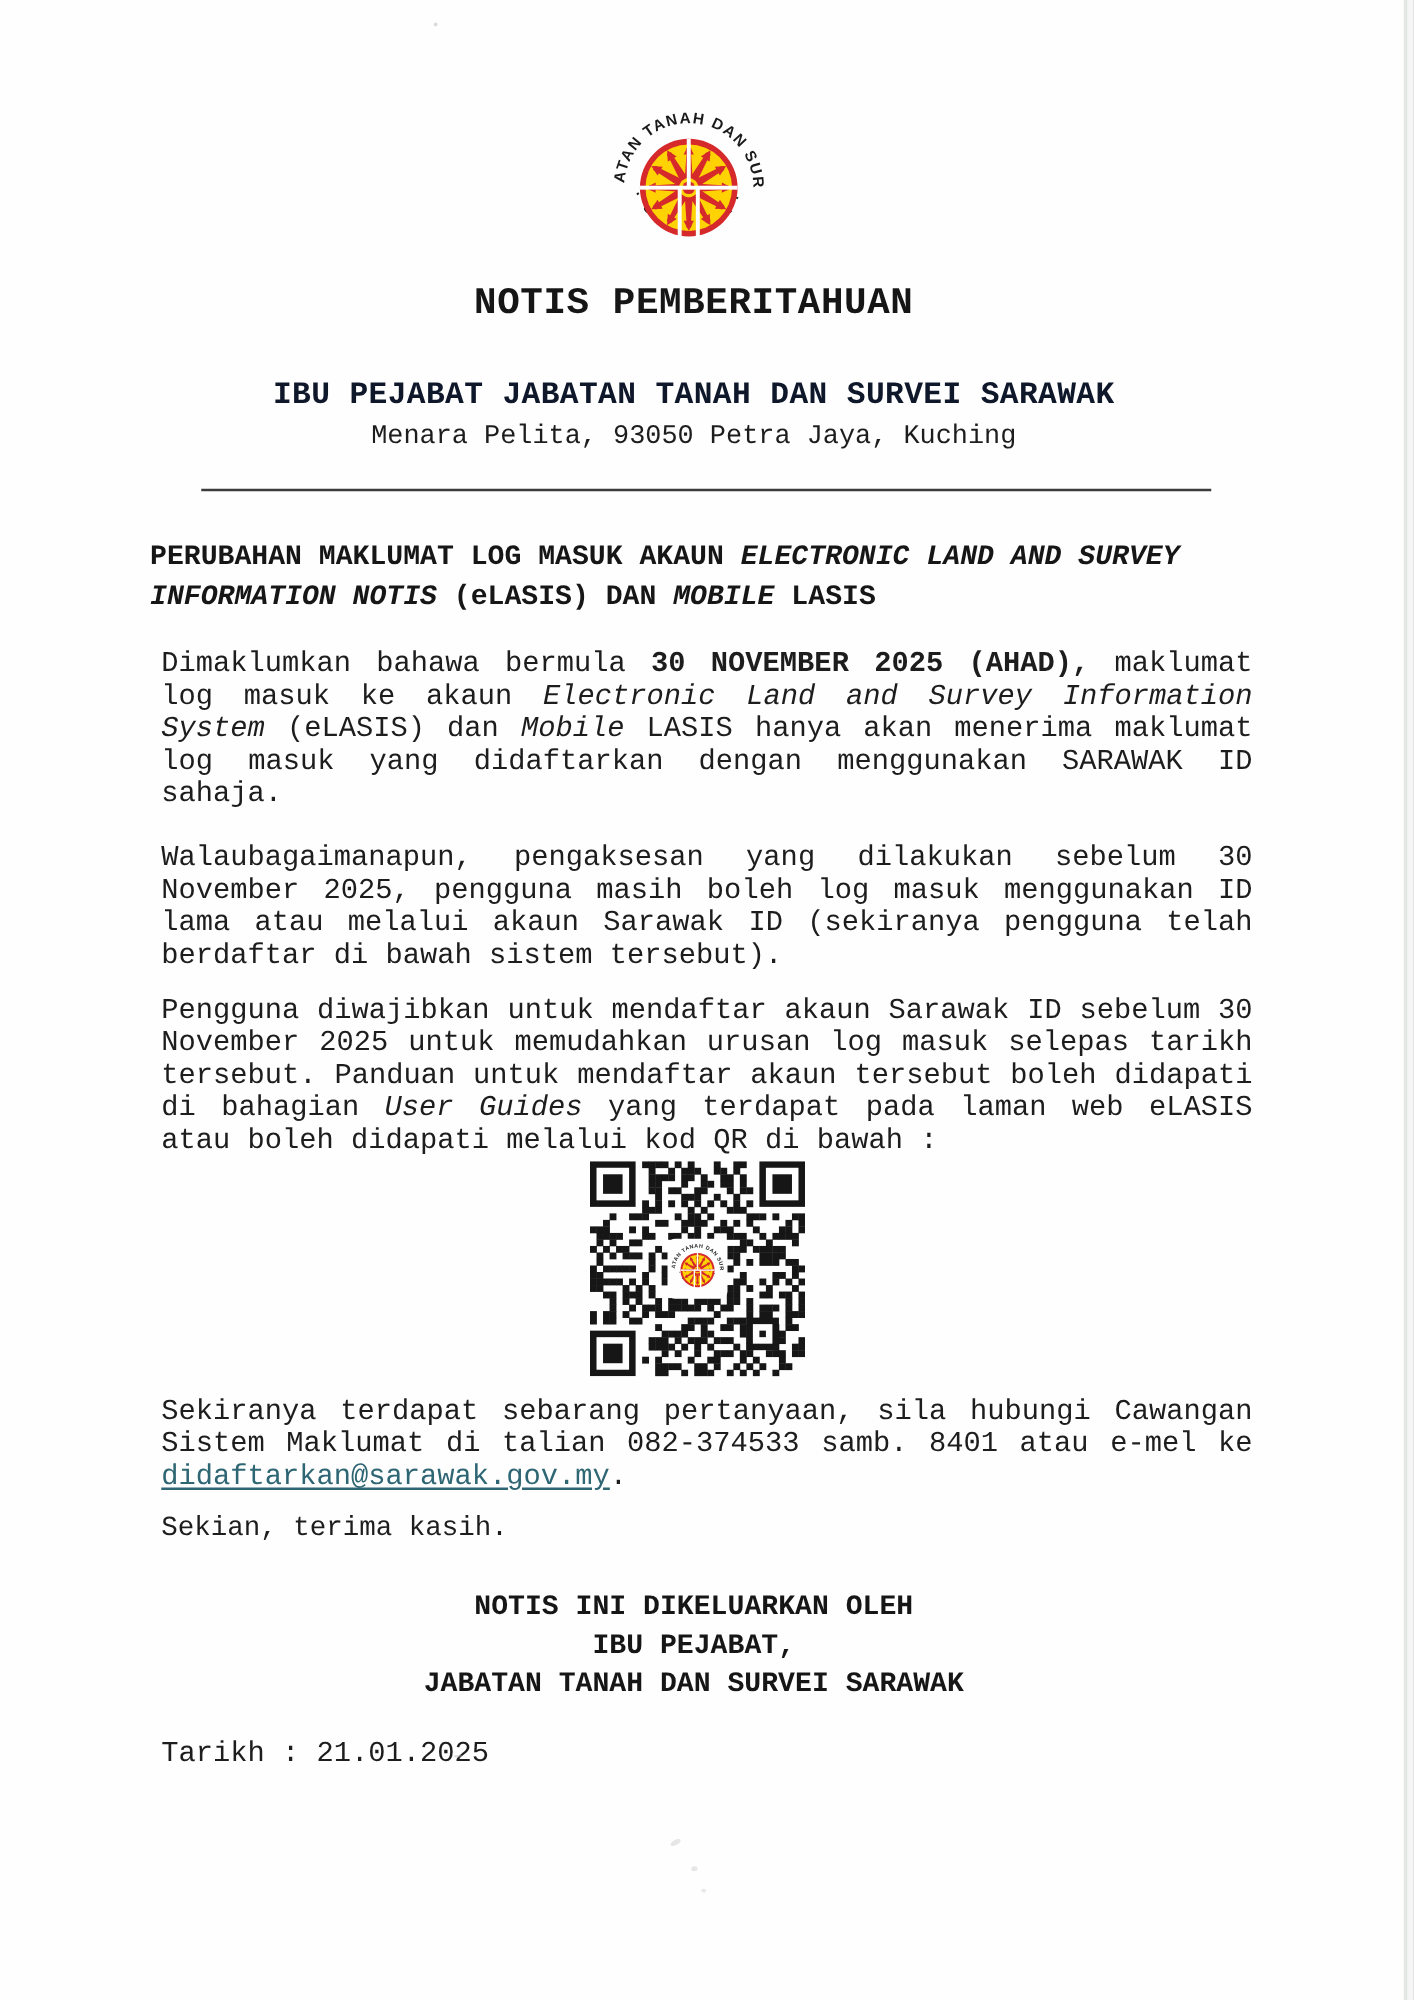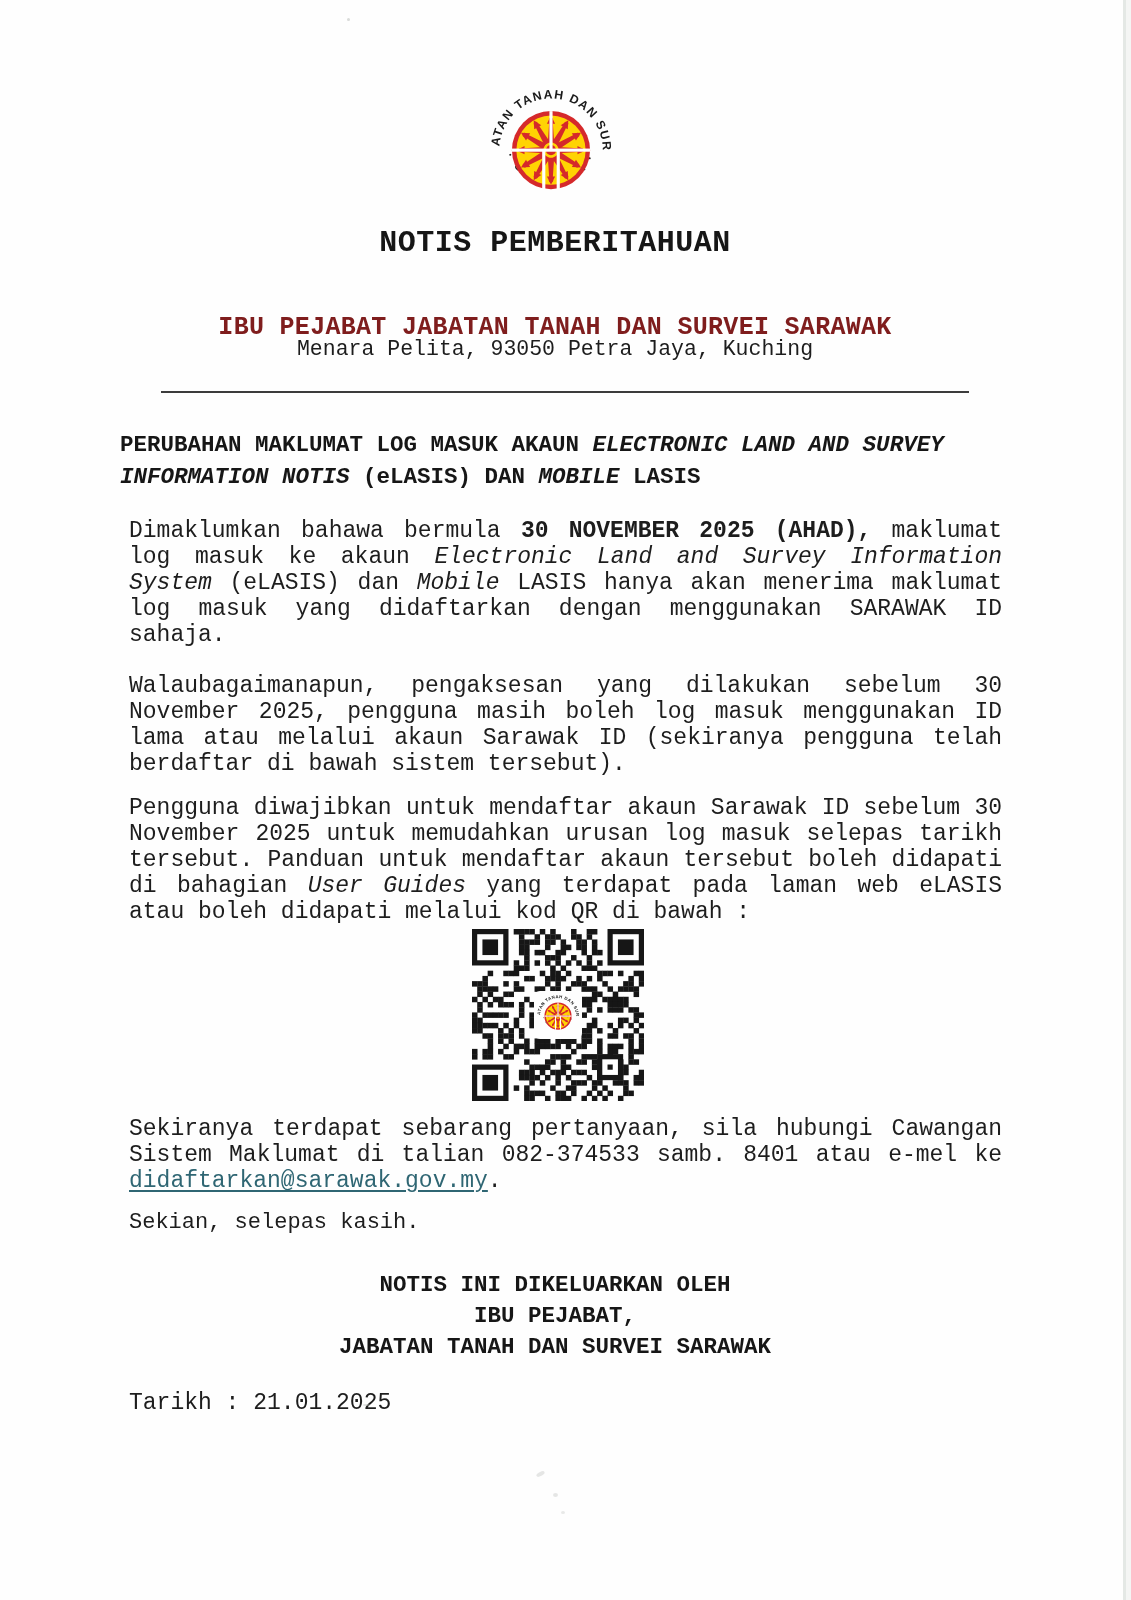--- a/index.html
+++ b/index.html
@@ -5,21 +5,21 @@
   html,body{margin:0;padding:0;background:#9a9a9a;}
   .page{
     position:relative;width:1131px;height:1600px;background:#fefefe;
     overflow:hidden;font-family:Liberation Mono, monospace;
     color:#1d1d1d;
   }
   .abs{position:absolute;}
   .centered{left:0;width:1110px;text-align:center;}
   .logo-svg{left:484px;top:84px;width:134px;height:126px;}
   .doc-title{top:226px;font-size:30px;font-weight:700;color:#161616;letter-spacing:.5px;}
-  .office-name{top:313px;font-size:25px;font-weight:700;color:#7f1d1d;letter-spacing:.3px;}
+  .office-name{top:301px;font-size:25px;font-weight:700;color:#0f172a;letter-spacing:.3px;}
   .office-address{top:337px;font-size:21.5px;color:#1d1d1d;}
   .rule{top:391px;left:161px;width:808px;height:2px;background:#3c3c3c;}
   .subject{top:429px;left:120px;width:870px;font-size:22.5px;
     line-height:32px;font-weight:700;color:#161616;}
   .para{left:129px;width:873px;font-size:23px;line-height:26px;text-align:justify;}
   .p1{top:518px;} .p2{top:673px;} .p3{top:795px;} .p4{top:1116px;}
   .qr-wrap{left:472px;top:929px;width:172px;height:172px;}
   .closing{top:1210px;left:129px;font-size:22px;}
   .issued{top:1270px;font-size:22.5px;line-height:31px;font-weight:700;color:#161616;}
   .date-line{top:1390px;left:129px;font-size:23px;}
@@ -528,21 +528,21 @@
       <rect x="10.424242424242424" y="145.93939393939394" width="15.636363636363637" height="15.636363636363637" fill="#161616"></rect>
       <rect x="125.0909090909091" y="125.0909090909091" width="26.06060606060606" height="26.06060606060606" fill="#161616"></rect>
       <rect x="130.3030303030303" y="130.3030303030303" width="15.636363636363637" height="15.636363636363637" fill="#fefefe"></rect>
       <rect x="135.5151515151515" y="135.5151515151515" width="5.212121212121212" height="5.212121212121212" fill="#161616"></rect>
       <rect x="62" y="62" width="48" height="48" rx="6" fill="#fefefe"></rect>
       <use href="#jtslogo" x="64" y="64" width="44" height="44"></use>
     </svg>
 
   <div class="abs para p4"><span>Sekiranya terdapat sebarang pertanyaan, sila hubungi Cawangan Sistem Maklumat di talian 082-374533 samb. 8401 atau e-mel ke </span><a class="link" href="#">didaftarkan@sarawak.gov.my</a><span>.</span></div>
 
-  <div class="abs closing">Sekian, selepas kasih.</div>
+  <div class="abs closing">Sekian, terima kasih.</div>
 
   <div class="abs centered issued">
     <div>NOTIS INI DIKELUARKAN OLEH</div>
     <div>IBU PEJABAT,</div>
     <div>JABATAN TANAH DAN SURVEI SARAWAK</div>
   </div>
 
   <div class="abs date-line">Tarikh : 21.01.2025</div>
 
   <div class="abs edge-soft"></div>

